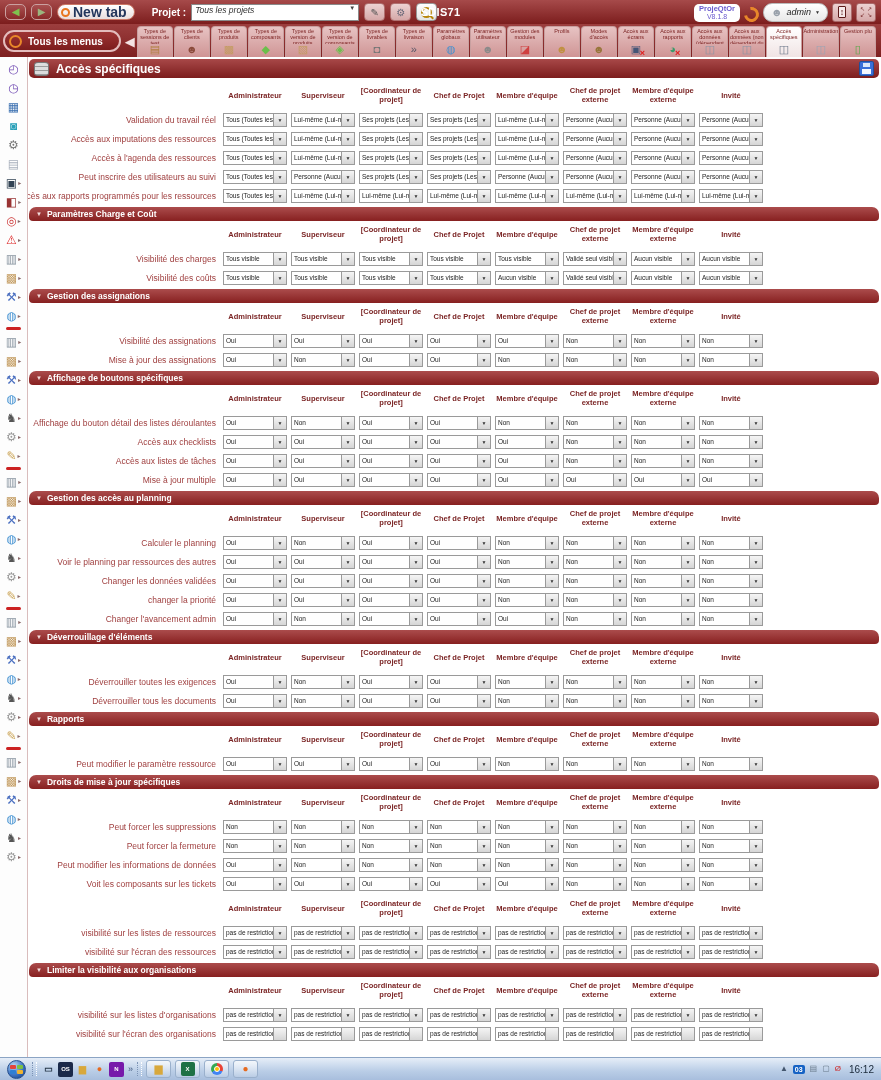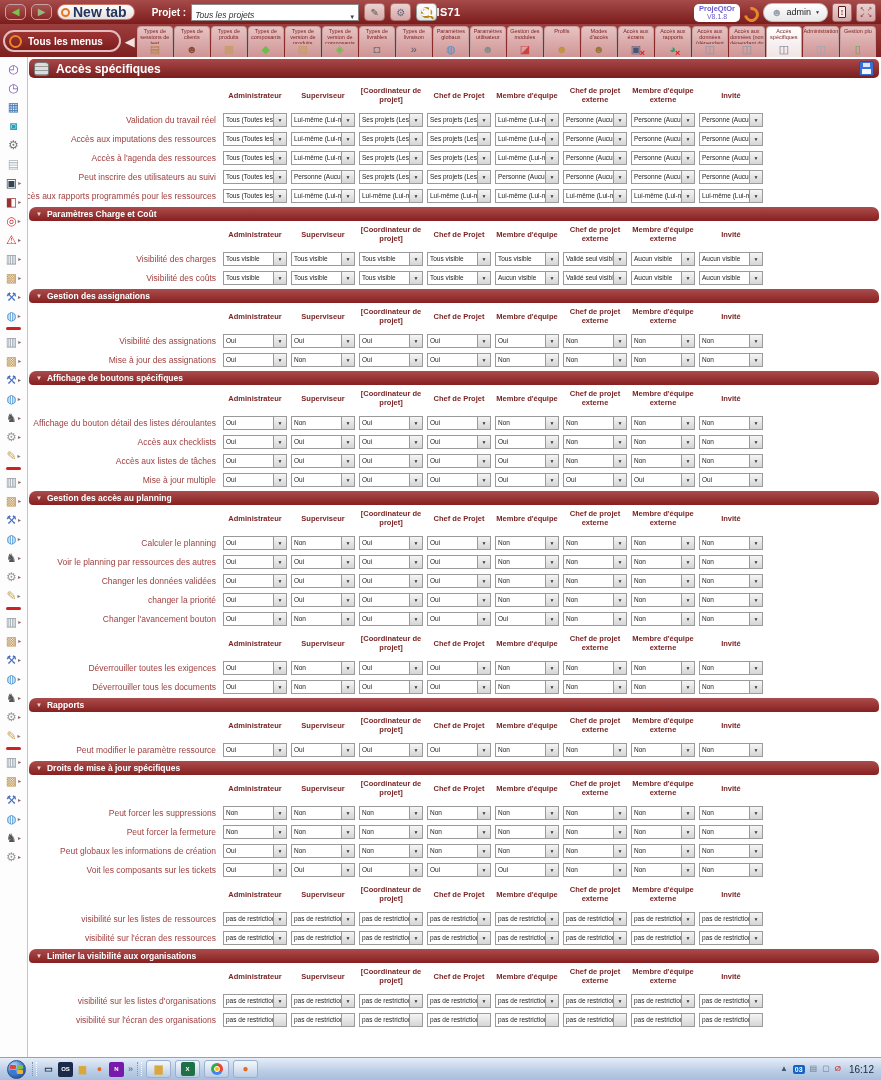--- a/index.html
+++ b/index.html
@@ -12,41 +12,41 @@
     background:linear-gradient(#a64a4a,#7c1d1d);display:flex;align-items:center;padding:0 5px;gap:5px;}
   .nav-btn{width:21px;height:16px;border:1px solid #caa0a0;border-radius:5px;
     background:linear-gradient(#a85050,#8a2a2a);display:flex;align-items:center;justify-content:center;padding:0;cursor:pointer;}
   .arr{font-size:10px;line-height:1;}
   .arr.back{color:#7fc24e;}
   .arr.fwd{color:#9bb57e;}
   .newtab{height:16px;border:1px solid #cc7766;border-radius:9px;background:linear-gradient(#ffffff,#e9dede);
     display:flex;align-items:center;gap:3px;padding:0 7px 0 3px;font-size:14px;font-weight:bold;color:#23365c;cursor:pointer;}
   .qring{width:9px;height:9px;border:2px solid #e8761f;border-radius:50%;display:inline-block;box-sizing:border-box;}
   .proj-label{color:#fff;font-weight:bold;font-size:10px;margin-left:12px;}
-  .proj-select{width:160px;height:15px;background:#fff;border:1px solid #8a8a8a;display:flex;align-items:flex-end;
+  .proj-select{width:160px;height:15px;background:#fff;border:1px solid #8a8a8a;display:flex;align-items:flex-start;
     justify-content:space-between;padding:0 3px;cursor:pointer;}
   .proj-val{font-size:8.5px;font-style:italic;color:#333;}
   .caret{font-size:6px;color:#444;}
   .tool-btn{width:21px;height:18px;border:1px solid #b27;border-color:#b07070;border-radius:4px;
     background:linear-gradient(#ecd2d2,#d5a8a8);display:flex;align-items:center;justify-content:center;padding:0;cursor:pointer;}
   .tool-btn.light{background:linear-gradient(#ffffff,#e4e4e4);border-color:#999;}
   .glyph-pencil{font-size:10px;color:#555;}
   .glyph-gear{font-size:10px;color:#667;}
   .mag{width:7px;height:7px;border:2px solid #b8860b;border-radius:50%;position:relative;}
   .mag::after{content:"";position:absolute;width:5px;height:2px;background:#b8860b;right:-4px;bottom:-2px;transform:rotate(45deg);}
   .app-title{position:absolute;left:50%;transform:translateX(-50%);color:#fff;font-weight:bold;font-size:11px;letter-spacing:.3px;}
   .right-cluster{margin-left:auto;display:flex;align-items:flex-end;gap:4px;}
   .brand-box{background:#fff;border-radius:5px;padding:1px 5px;text-align:center;line-height:1.05;}
   .brand-name{display:block;color:#6a5acd;font-size:7.5px;font-weight:bold;}
   .brand-ver{display:block;color:#6a5acd;font-size:7px;}
   .swirl{width:15px;height:15px;border:3px solid #e8872a;border-radius:50%;border-left-color:transparent;transform:rotate(35deg);box-sizing:border-box;}
   .user-box{background:linear-gradient(#fff,#e8e8e8);border:1px solid #bbb;border-radius:9px;height:17px;
     display:flex;align-items:center;gap:4px;padding:0 7px;cursor:pointer;}
   .avatar{color:#98a0aa;font-size:11px;line-height:1;}
-  .user-name{font-size:9px;color:#222;}
+  .user-name{font-size:9px;color:#222;font-style:italic;}
   .user-caret{font-size:5px;color:#333;}
   .winbtn{width:20px;height:19px;border:1px solid #a86;border-color:#aa6a6a;border-radius:3px;
     background:linear-gradient(#ecd2d2,#d5a8a8);display:flex;align-items:center;justify-content:center;padding:0;cursor:pointer;}
   .updown{font-size:9px;color:#5c1a1a;border:1px solid #5c1a1a;border-radius:1px;padding:0 1px;line-height:1.2;background:#f6eaea;}
   .fs-grid{display:grid;grid-template-columns:7px 7px;line-height:6px;font-size:6px;color:#6c1a1a;}
 
   
   .menubar{position:absolute;top:24px;left:0;right:0;height:33px;z-index:5;
     background:linear-gradient(#9c3e3e,#7e2020);display:flex;align-items:flex-end;}
   .allmenus{margin:0 4px 5px 3px;height:22px;border:2px solid #e3bcbc;border-radius:12px;
@@ -1379,21 +1379,21 @@
             </span>
           </div>
           <div class="dd">
             <span class="dd-t">Non</span>
             <span class="dd-b">
               <span>▼</span>
             </span>
           </div>
         </div>
         <div class="grid row">
-          <div class="row-label">Changer l'avancement bouton</div>
+          <div class="row-label">Changer l'avancement admin</div>
           <div class="dd">
             <span class="dd-t">Oui</span>
             <span class="dd-b">
               <span>▼</span>
             </span>
           </div>
           <div class="dd">
             <span class="dd-t">Non</span>
             <span class="dd-b">
               <span>▼</span>
@@ -1431,20 +1431,24 @@
           </div>
           <div class="dd">
             <span class="dd-t">Non</span>
             <span class="dd-b">
               <span>▼</span>
             </span>
           </div>
         </div>
       </section>
       <section class="section">
+        <div class="sec-header">
+          <span class="sec-caret">▼</span>
+          <span class="sec-title">Déverrouillage d'éléments</span>
+        </div>
         <div class="grid col-headers">
           <div></div>
           <div class="col-h">Administrateur</div>
           <div class="col-h">Superviseur</div>
           <div class="col-h">[Coordinateur de projet]</div>
           <div class="col-h">Chef de Projet</div>
           <div class="col-h">Membre d'équipe</div>
           <div class="col-h">Chef de projet externe</div>
           <div class="col-h">Membre d'équipe externe</div>
           <div class="col-h">Invité</div>
@@ -1732,21 +1736,21 @@
             </span>
           </div>
           <div class="dd">
             <span class="dd-t">Non</span>
             <span class="dd-b">
               <span>▼</span>
             </span>
           </div>
         </div>
         <div class="grid row">
-          <div class="row-label">Peut globaux les informations de création</div>
+          <div class="row-label">Peut modifier les informations de données</div>
           <div class="dd">
             <span class="dd-t">Oui</span>
             <span class="dd-b">
               <span>▼</span>
             </span>
           </div>
           <div class="dd">
             <span class="dd-t">Non</span>
             <span class="dd-b">
               <span>▼</span>

